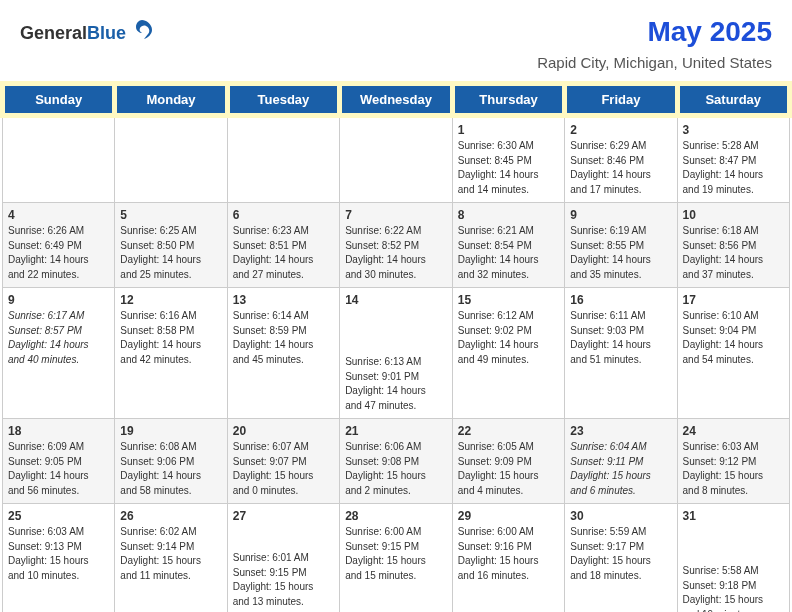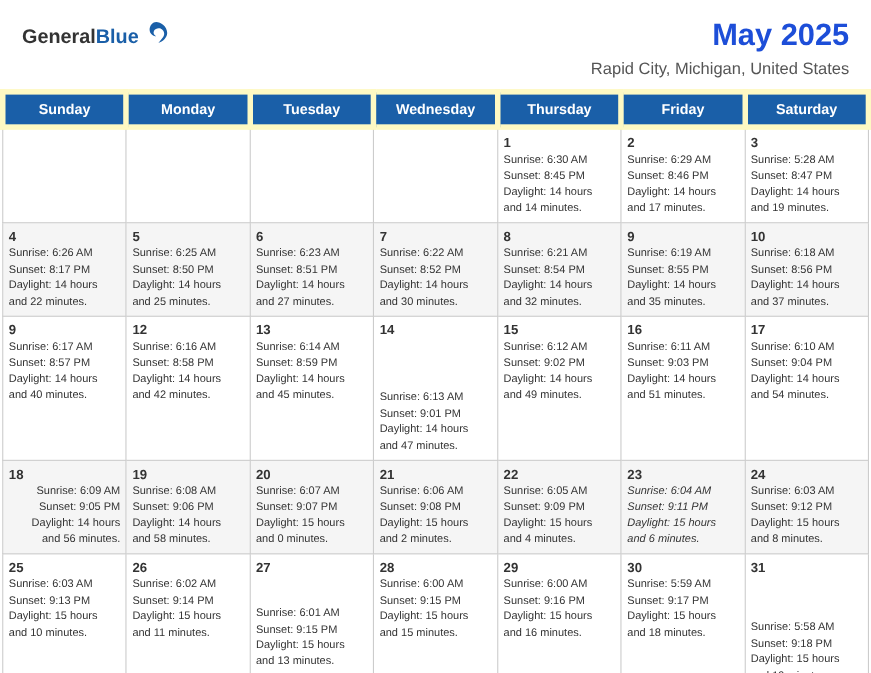--- a/index.html
+++ b/index.html
@@ -156,21 +156,21 @@
           <div class="day-info" style="white-space: pre-line;">Sunrise: 5:28 AM
 Sunset: 8:47 PM
 Daylight: 14 hours
 and 19 minutes.</div>
         </td>
       </tr>
       <tr>
         <td>
           <div class="day-number">4</div>
           <div class="day-info" style="white-space: pre-line;">Sunrise: 6:26 AM
-Sunset: 8:17 PM
+Sunset: 6:49 PM
 Daylight: 14 hours
 and 22 minutes.</div>
         </td>
         <td>
           <div class="day-number">5</div>
           <div class="day-info" style="white-space: pre-line;">Sunrise: 6:25 AM
 Sunset: 8:50 PM
 Daylight: 14 hours
 and 25 minutes.</div>
         </td>
@@ -206,21 +206,21 @@
           <div class="day-number">10</div>
           <div class="day-info" style="white-space: pre-line;">Sunrise: 6:18 AM
 Sunset: 8:56 PM
 Daylight: 14 hours
 and 37 minutes.</div>
         </td>
       </tr>
       <tr>
         <td>
           <div class="day-number">9</div>
-          <div class="day-info" style="white-space: pre-line;">Sunrise: 6:17 AM
+          <div class="day-info" style="white-space: pre-line; font-style: italic;">Sunrise: 6:17 AM
 Sunset: 8:57 PM
 Daylight: 14 hours
 and 40 minutes.</div>
         </td>
         <td>
           <div class="day-number">12</div>
           <div class="day-info" style="white-space: pre-line;">Sunrise: 6:16 AM
 Sunset: 8:58 PM
 Daylight: 14 hours
 and 42 minutes.</div>
@@ -257,21 +257,21 @@
           <div class="day-number">17</div>
           <div class="day-info" style="white-space: pre-line;">Sunrise: 6:10 AM
 Sunset: 9:04 PM
 Daylight: 14 hours
 and 54 minutes.</div>
         </td>
       </tr>
       <tr>
         <td>
           <div class="day-number">18</div>
-          <div class="day-info" style="white-space: pre-line; text-align: right;">Sunrise: 6:09 AM
+          <div class="day-info" style="white-space: pre-line;">Sunrise: 6:09 AM
 Sunset: 9:05 PM
 Daylight: 14 hours
 and 56 minutes.</div>
         </td>
         <td>
           <div class="day-number">19</div>
           <div class="day-info" style="white-space: pre-line;">Sunrise: 6:08 AM
 Sunset: 9:06 PM
 Daylight: 14 hours
 and 58 minutes.</div>

